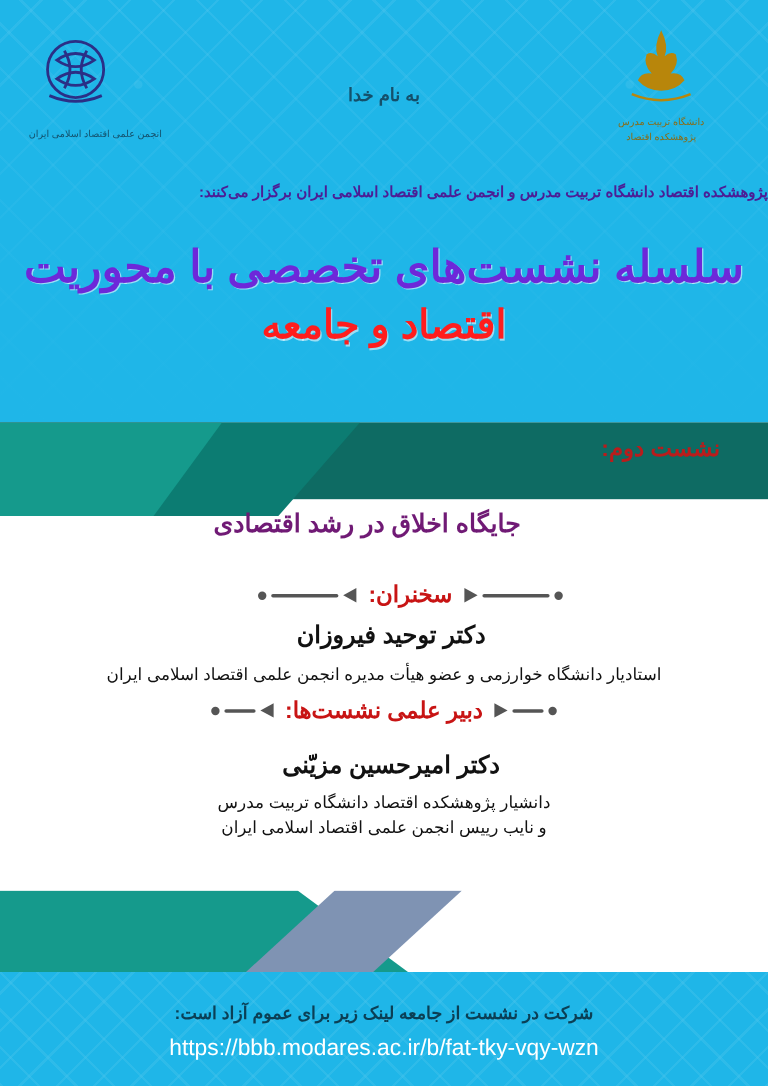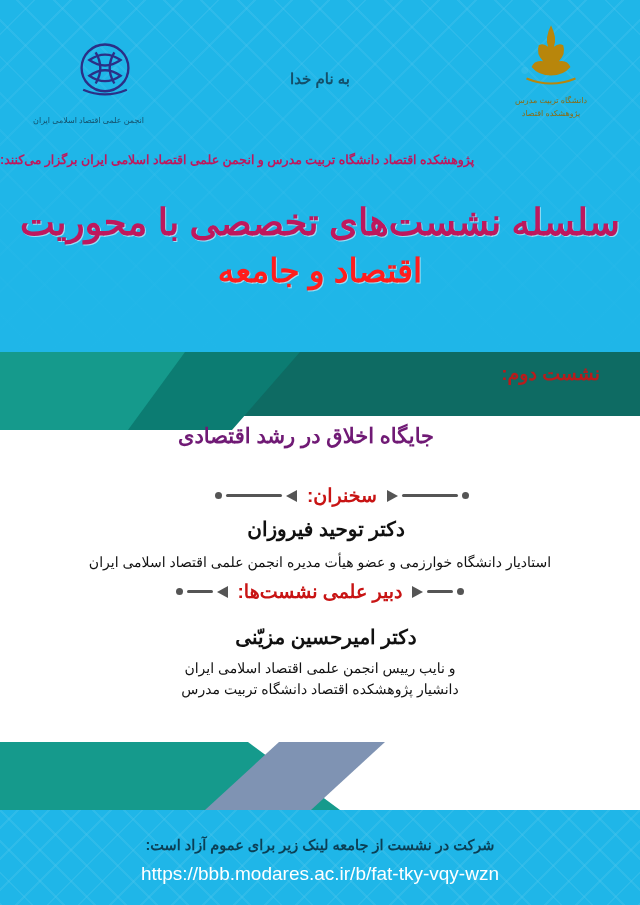--- a/index.html
+++ b/index.html
@@ -39,23 +39,23 @@
   }
   .top-band .wash {
     position: absolute;
     inset: 0;
     background: linear-gradient(180deg, rgba(31,182,232,0.10) 0%, rgba(31,182,232,0.75) 62%, #1fb6e8 100%);
   }
 
   
   .logo-left {
     position: absolute;
-    top: 32px; left: 24px;
+    top: 22px; left: 24px;
     width: 120px; height: 110px;
-    text-align: right;
+    text-align: left;
     z-index: 6;
   }
   .logo-right {
     position: absolute;
     top: 18px; right: 24px;
     width: 130px; height: 115px;
     text-align: center;
     z-index: 6;
   }
   .logo-caption {
@@ -78,41 +78,41 @@
     color: #14506b;
     z-index: 6;
     margin-top: 28px;
   }
 
   
   .organizer {
     position: absolute;
     top: 152px;
     left: 0; right: 0;
-    text-align: left;
+    text-align: right;
     font-size: 12.5px;
     font-weight: bold;
-    color: #be185d;
+    color: #4c1d95;
     z-index: 6;
   }
 
   
   .main-title {
     position: absolute;
     top: 200px;
     left: 0; right: 0;
     text-align: center;
     z-index: 6;
     line-height: 1.25;
   }
   .main-title .l1 {
     display: block;
     font-size: 37px;
     font-weight: bold;
-    color: #be185d;
+    color: #6d28d9;
     text-shadow: 1px 1px 0 rgba(255,255,255,0.55);
     letter-spacing: -0.5px;
   }
   .main-title .l2 {
     display: block;
     font-size: 33px;
     font-weight: bold;
     color: #ff1d1d;
     text-shadow: 1px 1px 0 rgba(255,255,255,0.55);
     margin-top: 4px;
@@ -398,22 +398,22 @@
     <span class="txt">دبیر علمی نشست‌ها:</span>
     <span class="orn">
       <span class="tri l"></span>
         <span class="bar short"></span>
         <span class="dot"></span>
     </span>
   </div>
 
   <div class="person-name secretary-name">دکتر امیرحسین مزیّنی</div>
   <div class="person-affil secretary-affil">
+    <div>دانشیار پژوهشکده اقتصاد دانشگاه تربیت مدرس</div>
     <div>و نایب رییس انجمن علمی اقتصاد اسلامی ایران</div>
-    <div>دانشیار پژوهشکده اقتصاد دانشگاه تربیت مدرس</div>
   </div>
 
   <div class="bottom-teal"></div>
   <div class="bottom-slate"></div>
   <div class="bottom-band">
     <div class="pattern"></div>
   </div>
 
   <div class="datetime">
     <div>زمان: ۱۴۰۰/۱۱/۹</div>

